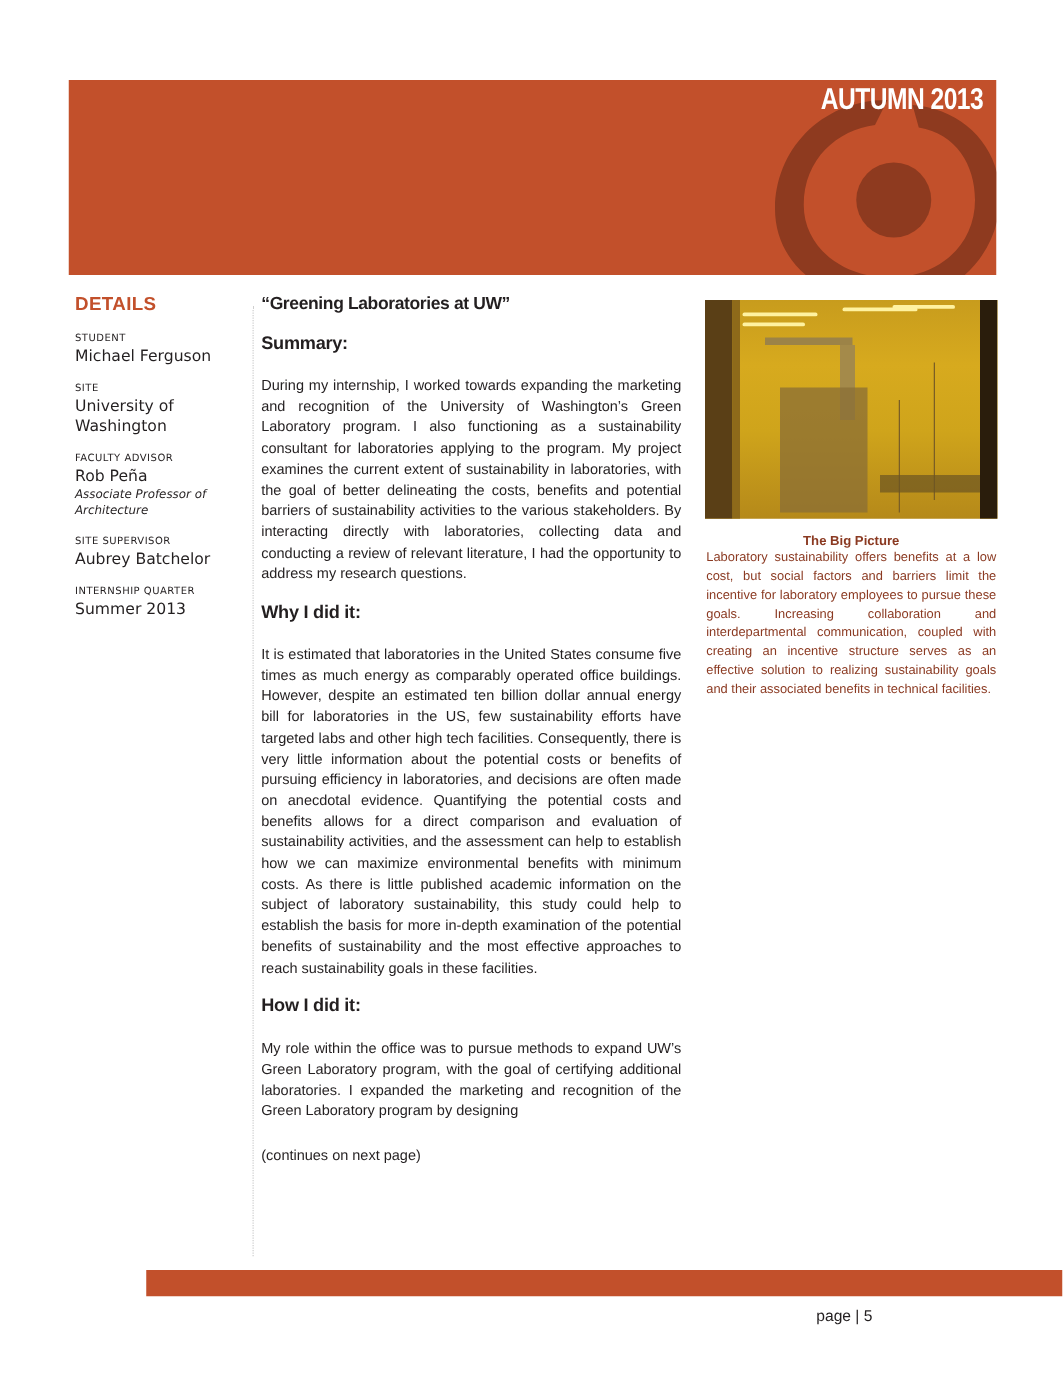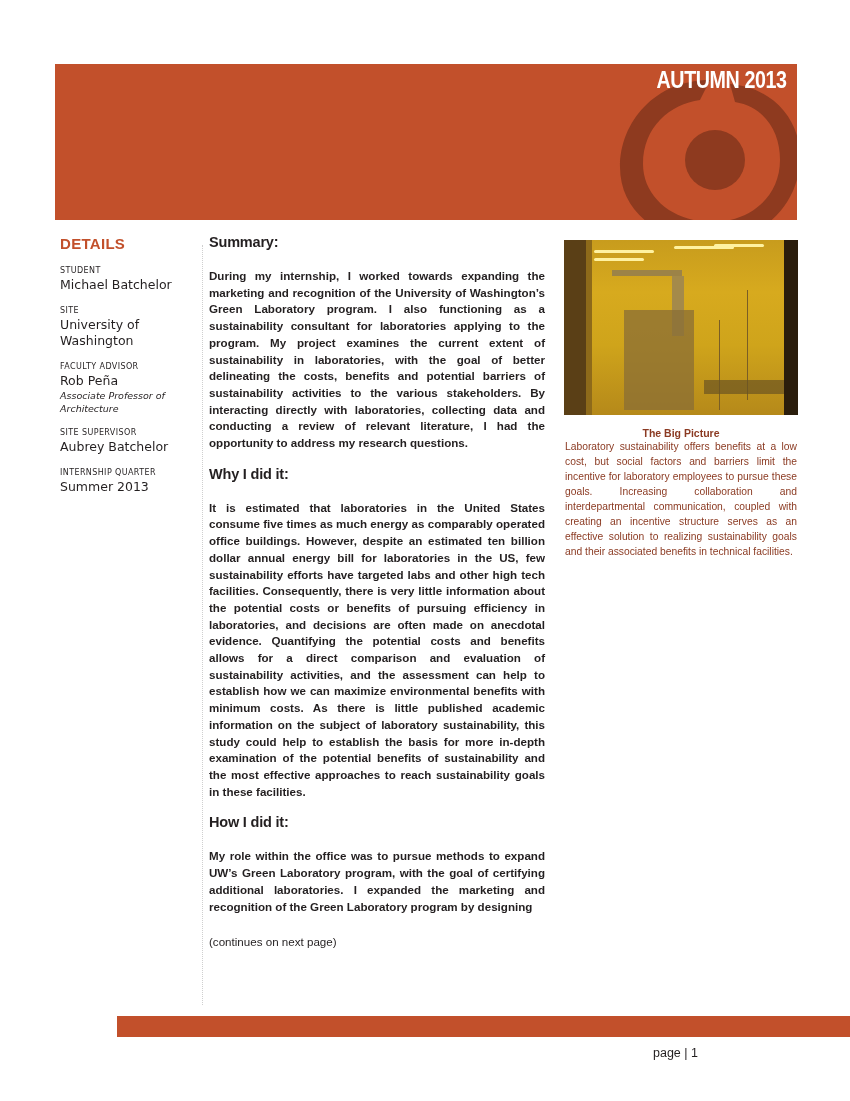--- a/index.html
+++ b/index.html
@@ -36,21 +36,21 @@
   .main .project-title {
     font-family: "Liberation Sans", sans-serif; font-weight: bold; font-size: 14px;
     letter-spacing: -0.3px; margin-bottom: 17px;
   }
   .main h2 {
     font-family: "Liberation Sans", sans-serif; font-weight: bold; font-size: 14.5px;
     letter-spacing: -0.2px; margin-bottom: 18px;
   }
   .main p {
     font-family: "Liberation Sans", sans-serif; font-size: 11.6px; line-height: 16.7px;
-    text-align: justify; color: #231f20; margin-bottom: 14px; font-weight: bold;
+    text-align: justify; color: #231f20; margin-bottom: 14px;
   }
   .main .continues {
     font-family: "Liberation Sans", sans-serif; font-size: 11.6px; margin-top: 20px;
   }
 
   .photo {
     position: absolute; left: 564px; top: 240px; width: 234px; height: 175px;
     background: linear-gradient(180deg, #c89c1d 0%, #d7aa1e 30%, #cfa41b 60%, #b5891a 100%);
     overflow: hidden;
   }
@@ -80,21 +80,21 @@
     <circle cx="100" cy="88" r="30" fill="#8e3a1f"></circle>
   </svg>
   <div class="season">AUTUMN 2013</div>
 
 </div>
 
 <div class="sidebar">
   <div class="heading">DETAILS</div>
 
   <div class="label">STUDENT</div>
-  <div class="value">Michael Batchelor</div>
+  <div class="value">Michael Ferguson</div>
 
   <div class="label">SITE</div>
   <div class="value tight">University of</div>
   <div class="value">Washington</div>
 
   <div class="label">FACULTY ADVISOR</div>
   <div class="value tight">Rob Peña</div>
   <div class="sub">
     <div>Associate Professor of</div>
     <div>Architecture</div>
@@ -103,20 +103,21 @@
   <div class="label">SITE SUPERVISOR</div>
   <div class="value">Aubrey Batchelor</div>
 
   <div class="label">INTERNSHIP QUARTER</div>
   <div class="value">Summer 2013</div>
 </div>
 
 <div class="vrule"></div>
 
 <div class="main">
+  <div class="project-title">“Greening Laboratories at UW”</div>
 
   <h2>Summary:</h2>
   <p>During my internship, I worked towards expanding the marketing and recognition of the University of Washington’s Green Laboratory program. I also functioning as a sustainability consultant for laboratories applying to the program. My project examines the current extent of sustainability in laboratories, with the goal of better delineating the costs, benefits and potential barriers of sustainability activities to the various stakeholders. By interacting directly with laboratories, collecting data and conducting a review of relevant literature, I had the opportunity to address my research questions.</p>
 
   <h2>Why I did it:</h2>
   <p>It is estimated that laboratories in the United States consume five times as much energy as comparably operated office buildings. However, despite an estimated ten billion dollar annual energy bill for laboratories in the US, few sustainability efforts have targeted labs and other high tech facilities. Consequently, there is very little information about the potential costs or benefits of pursuing efficiency in laboratories, and decisions are often made on anecdotal evidence. Quantifying the potential costs and benefits allows for a direct comparison and evaluation of sustainability activities, and the assessment can help to establish how we can maximize environmental benefits with minimum costs. As there is little published academic information on the subject of laboratory sustainability, this study could help to establish the basis for more in-depth examination of the potential benefits of sustainability and the most effective approaches to reach sustainability goals in these facilities.</p>
 
   <h2>How I did it:</h2>
   <p>My role within the office was to pursue methods to expand UW’s Green Laboratory program, with the goal of certifying additional laboratories. I expanded the marketing and recognition of the Green Laboratory program by designing</p>
 
@@ -138,13 +139,13 @@
   <div class="table"></div>
   <div class="frame-right"></div>
 </div>
 
 <div class="sidebox">
   <div class="box-title">The Big Picture</div>
   <div class="box-text">Laboratory sustainability offers benefits at a low cost, but social factors and barriers limit the incentive for laboratory employees to pursue these goals. Increasing collaboration and interdepartmental communication, coupled with creating an incentive structure serves as an effective solution to realizing sustainability goals and their associated benefits in technical facilities.</div>
 </div>
 
 <div class="footer-bar"></div>
-<div class="page-num">page | 1</div>
+<div class="page-num">page | 5</div>
 
 </body></html>

